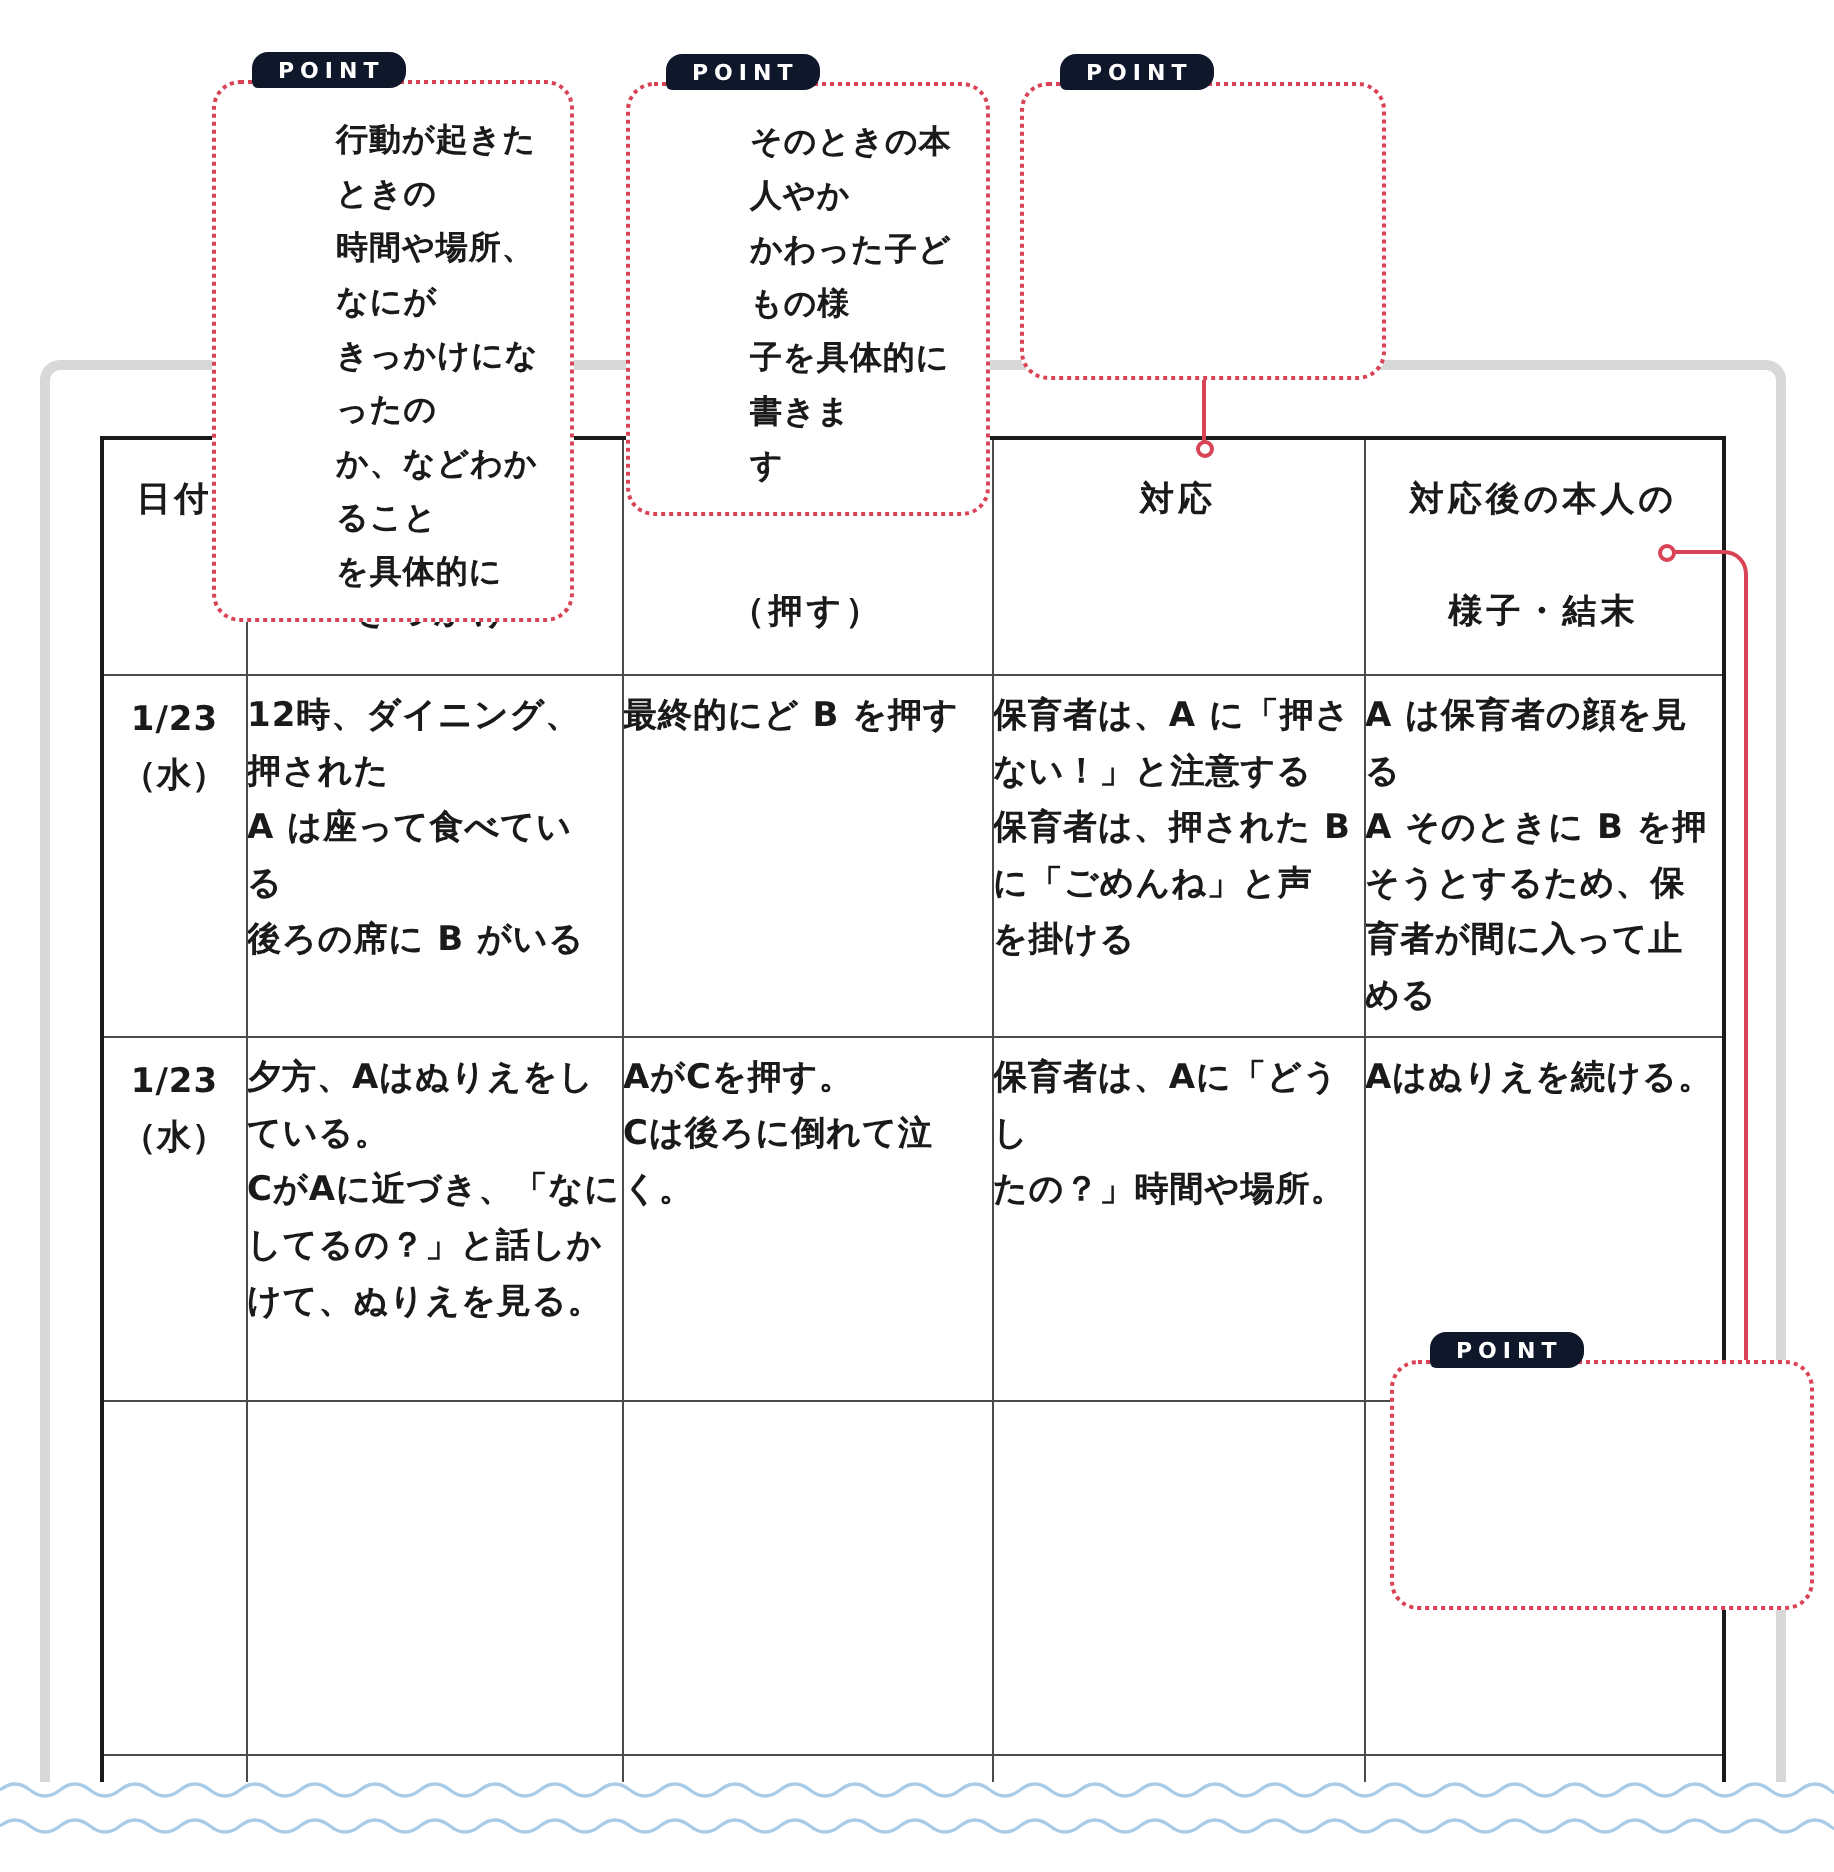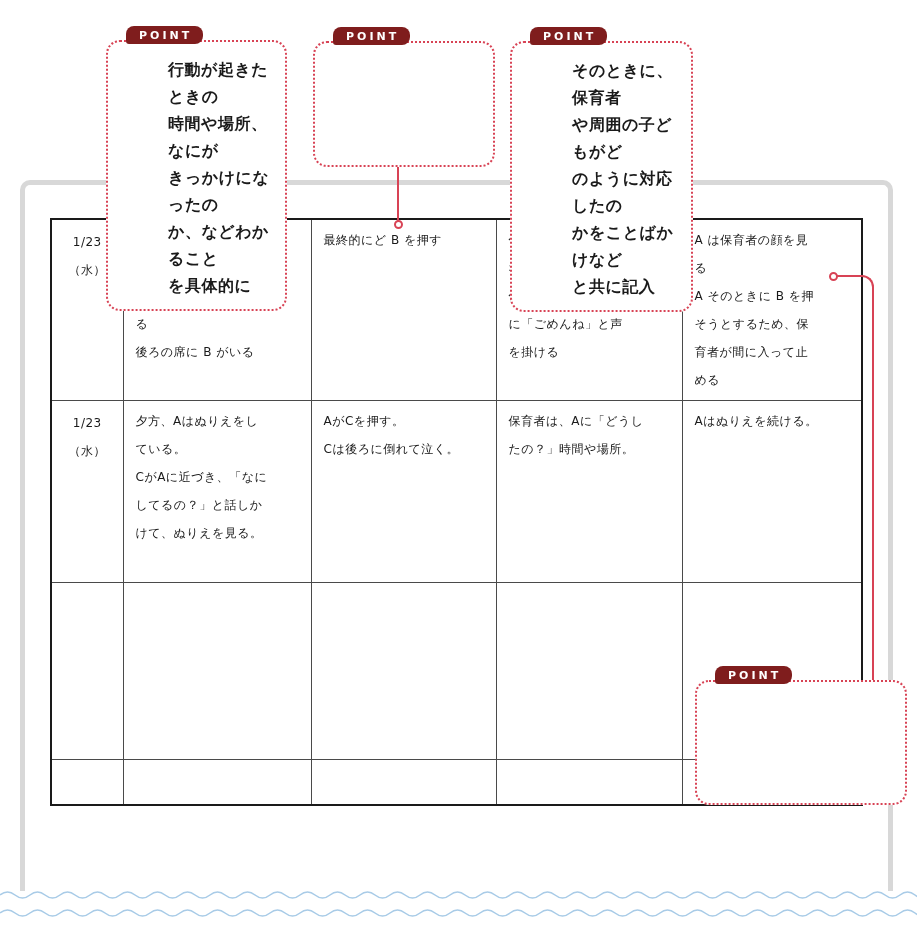--- a/index.html
+++ b/index.html
@@ -16,42 +16,42 @@
     z-index:1;
   }
 
   
   .record-table {
     position:absolute; left:50px; top:218px; z-index:2;
     border-collapse:collapse; table-layout:fixed; background:#fff;
   }
   .record-table td, .record-table th {
     border:1px solid #4a4a4a; vertical-align:top; white-space:pre-line;
-    font-size:12px; line-height:28px; letter-spacing:0.5px; font-weight:400;
-    padding:6px 12px; overflow:hidden;
+    font-size:17px; line-height:28px; letter-spacing:0.5px; font-weight:700;
+    padding:6px 0; overflow:hidden;
   }
   .record-table { border:2px solid #1a1a1a; }
   .record-table th {
     font-size:17px; font-weight:600; letter-spacing:2px; line-height:56px;
     padding:2px 4px; text-align:center; vertical-align:top;
   }
   .record-table td.date-cell { text-align:center; padding-top:8px; }
 
   
   .point-bubble {
     position:absolute; z-index:6; background:#ffffff;
     border:2px dotted #d84355; border-radius:14px;
     padding:14px 10px 10px 14px;
   }
   .point-bubble .bubble-text {
     white-space:pre-line; font-size:16px; line-height:27px; font-weight:600;
     letter-spacing:0.5px; color:#1a1a1a;margin-left:46px;
   }
   .point-tag {
-    position:absolute; top:-16px; left:18px; background:#7f1d1d; color:#ffffff;
+    position:absolute; top:-16px; left:18px; background:#0f172a; color:#ffffff;
     font-size:11px; font-weight:700; letter-spacing:3px;
     padding:4px 11px 3px 13px; border-radius:8px 8px 8px 3px; line-height:1;
   }
 
   
   .stem { position:absolute; width:2px; background:#d84355; z-index:5; }
   .connector-dot {
     position:absolute; width:9px; height:9px; border:2px solid #d84355;
     border-radius:50%; background:#fff; z-index:5;
   }
@@ -76,20 +76,30 @@
 
   <table class="record-table">
     <colgroup>
       <col style="width:72px">
         <col style="width:188px">
         <col style="width:185px">
       <col style="width:186px">
         <col style="width:180px">
     </colgroup>
     <tbody>
+        <tr style="height:118px">
+      <th>日付</th>
+      <th>場面・状況・
+きっかけ</th>
+      <th>行動の様子
+（押す）</th>
+      <th>対応</th>
+      <th>対応後の本人の
+様子・結末</th>
+    </tr>
     <tr style="height:177px">
       <td class="date-cell">1/23
 （水）</td>
       <td>12時、ダイニング、
 押された
 A は座って食べてい
 る
 後ろの席に B がいる</td>
       <td>最終的にど B を押す</td>
       <td>保育者は、A に「押さ
@@ -149,29 +159,28 @@
     <span class="point-tag">POINT</span>
     <div class="bubble-text">行動が起きたときの
 時間や場所、なにが
 きっかけになったの
 か、などわかること
 を具体的に</div>
   </div>
 
   <div class="point-bubble" style="left:313px; top:41px; width:182px; min-height:126px;">
     <span class="point-tag">POINT</span>
+    <div class="bubble-text">そのときの本人やか
+かわった子どもの様
+子を具体的に書きま
+す</div>
   </div>
 
   <div class="point-bubble" style="left:510px; top:41px; width:183px; min-height:149px;">
     <span class="point-tag">POINT</span>
-    <div class="bubble-text">そのときに、保育者
-や周囲の子どもがど
-のように対応したの
-かをことばかけなど
-と共に記入</div>
   </div>
 
   <div class="point-bubble" style="left:695px; top:680px; width:212px; min-height:125px;">
     <span class="point-tag">POINT</span>
   </div>
 
   <div class="torn-edge">
     <svg class="wave wave1" width="930" height="14" viewBox="0 0 930 14">
       <path fill="none" stroke="#a8cbe7" stroke-width="1.6" d="M0 7 q7.5 -6 15 0 q7.5 6 15 0 q7.5 -6 15 0 q7.5 6 15 0 q7.5 -6 15 0 q7.5 6 15 0 q7.5 -6 15 0 q7.5 6 15 0 q7.5 -6 15 0 q7.5 6 15 0 q7.5 -6 15 0 q7.5 6 15 0 q7.5 -6 15 0 q7.5 6 15 0 q7.5 -6 15 0 q7.5 6 15 0 q7.5 -6 15 0 q7.5 6 15 0 q7.5 -6 15 0 q7.5 6 15 0 q7.5 -6 15 0 q7.5 6 15 0 q7.5 -6 15 0 q7.5 6 15 0 q7.5 -6 15 0 q7.5 6 15 0 q7.5 -6 15 0 q7.5 6 15 0 q7.5 -6 15 0 q7.5 6 15 0 q7.5 -6 15 0 q7.5 6 15 0 q7.5 -6 15 0 q7.5 6 15 0 q7.5 -6 15 0 q7.5 6 15 0 q7.5 -6 15 0 q7.5 6 15 0 q7.5 -6 15 0 q7.5 6 15 0 q7.5 -6 15 0 q7.5 6 15 0 q7.5 -6 15 0 q7.5 6 15 0 q7.5 -6 15 0 q7.5 6 15 0 q7.5 -6 15 0 q7.5 6 15 0 q7.5 -6 15 0 q7.5 6 15 0 q7.5 -6 15 0 q7.5 6 15 0 q7.5 -6 15 0 q7.5 6 15 0 q7.5 -6 15 0 q7.5 6 15 0 q7.5 -6 15 0 q7.5 6 15 0 q7.5 -6 15 0 q7.5 6 15 0 q7.5 -6 15 0 q7.5 6 15 0"></path>
     </svg>

